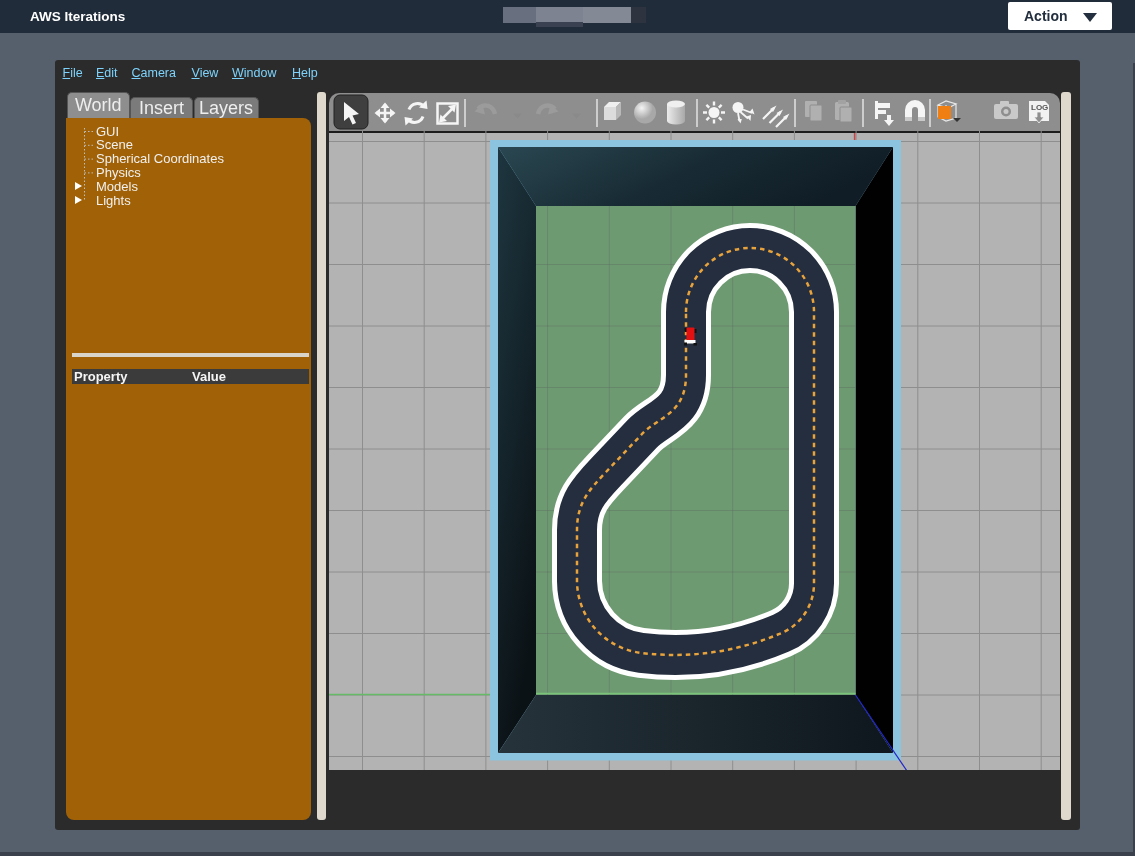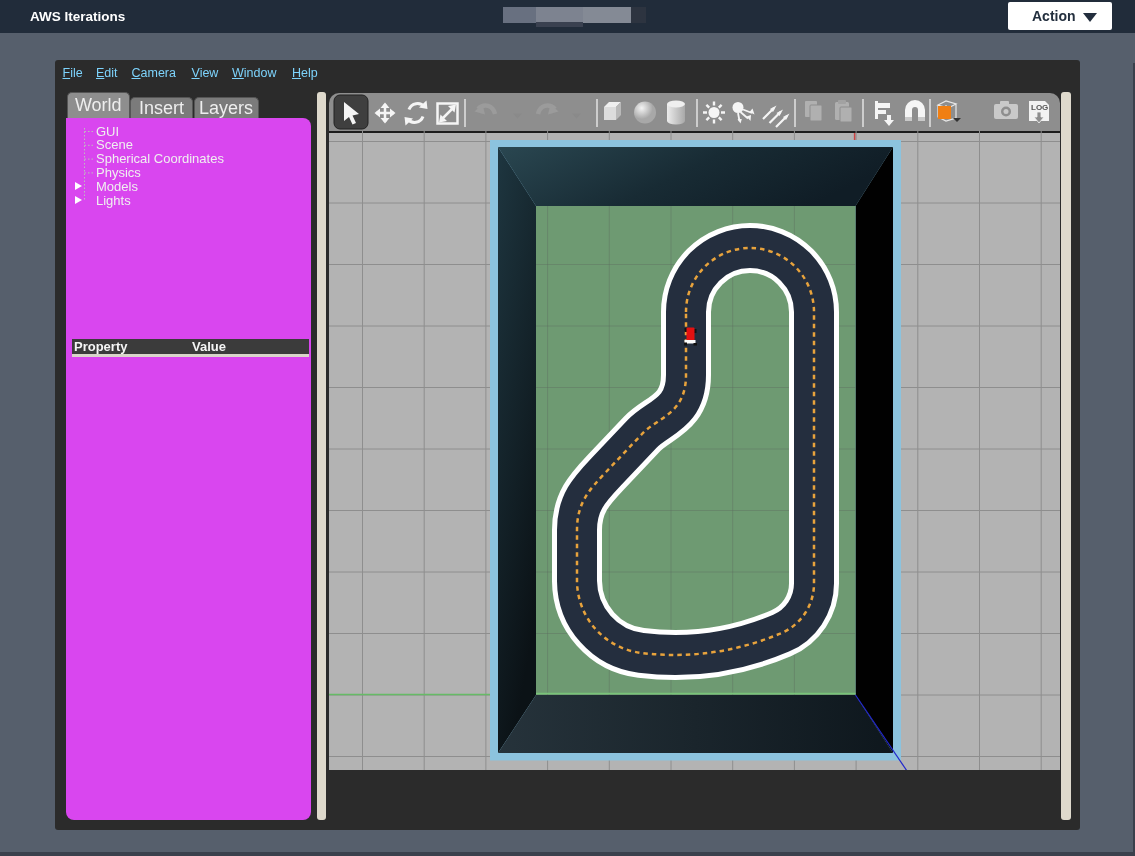--- a/index.html
+++ b/index.html
@@ -6,43 +6,43 @@
 body{width:1135px;height:856px;position:relative;overflow:hidden;background:#565f6c;font-family:"Liberation Sans",sans-serif;}
 .abs{position:absolute;}
 #hdr{left:0;top:0;width:1135px;height:33px;background:#212c3a;}
 #hdr .title{left:30px;top:0;height:33px;line-height:33px;color:#fff;font-size:13.5px;font-weight:bold;}
 .blur{top:7px;height:16px;}
 #actbtn{left:1008px;top:2px;width:104px;height:28px;background:#fff;border-radius:2px;color:#232f3e;font-weight:bold;font-size:14px;line-height:28px;text-align:left;}
 #win{left:55px;top:60px;width:1025px;height:770px;background:#2b2b2b;border-radius:3px;}
 .menu{top:6px;height:14px;line-height:14px;color:#7dd3fc;font-size:12.5px;}
 .menu u{text-decoration:underline;}
 .tab{color:#eeeeee;font-size:18px;text-align:center;border:1px solid #555;border-bottom:none;border-radius:5px 5px 0 0;box-sizing:border-box;}
-#panel{left:11px;top:58px;width:245px;height:702px;background:#d946ef;border-radius:0 8px 8px 8px;}
+#panel{left:11px;top:58px;width:245px;height:702px;background:#a16207;border-radius:0 8px 8px 8px;}
 .tree{color:#f0f0f0;font-size:13px;line-height:13.8px;}
 .arrow-r{width:0;height:0;border-left:7px solid #fff;border-top:4.5px solid transparent;border-bottom:4.5px solid transparent;}
 #lightbar{left:17px;top:292.5px;width:237px;height:4px;background:#d9d5ca;}
-#phdr{left:17px;top:279px;width:237px;height:15px;background:#3b3b3b;color:#f5f5f5;font-size:13px;font-weight:bold;line-height:15px;}
+#phdr{left:17px;top:309px;width:237px;height:15px;background:#3b3b3b;color:#f5f5f5;font-size:13px;font-weight:bold;line-height:15px;}
 .splitter{top:32px;width:9px;height:728px;background:#ded9cc;border-radius:3px;}
 #toolbar{left:274px;top:33px;width:731px;height:38px;background:#8e8e8e;border-radius:10px 10px 0 0;}
 #viewport{left:274px;top:71px;width:731px;height:639px;}
 #botbar{left:274px;top:717px;width:731px;height:48px;background:#888888;border-radius:6px;overflow:hidden;}
 .blabel{top:6px;height:17px;line-height:17px;color:#e9e9e9;font-size:13px;}
 .bbox{top:6.5px;height:16px;line-height:16px;background:#7d7d7d;color:#303030;font-size:13px;border-radius:1px;box-shadow:inset 0 1px 1px rgba(0,0,0,0.25);padding-left:5px;box-sizing:border-box;}
 #scroll{left:21px;top:28px;width:495px;height:11px;background:#565656;border-radius:5px;}
 </style>
 </head>
 <body>
 <div class="abs" id="hdr">
   <div class="abs title">AWS Iterations</div>
   <div class="abs blur" style="left:503px;width:33px;background:#687080;"></div>
   <div class="abs blur" style="left:536px;width:47px;background:#7d8390;"></div>
   <div class="abs blur" style="left:583px;width:48px;background:#848a95;"></div>
   <div class="abs blur" style="left:631px;width:15px;background:#2d3440;"></div>
   <div class="abs" style="left:536px;top:22px;width:47px;height:5px;background:#3a4150;"></div>
-  <div class="abs" id="actbtn"><span style="margin-left:24px;">Action</span>
+  <div class="abs" id="actbtn"><span style="margin-left:16px;">Action</span>
     <span class="abs" style="left:75px;top:11px;width:0;height:0;border-left:7px solid transparent;border-right:7px solid transparent;border-top:9px solid #232f3e;"></span>
   </div>
 </div>
 <div class="abs" id="win">
   <div class="abs menu" style="left:7.5px;"><u>F</u>ile</div>
   <div class="abs menu" style="left:41px;"><u>E</u>dit</div>
   <div class="abs menu" style="left:76.5px;"><u>C</u>amera</div>
   <div class="abs menu" style="left:136.5px;"><u>V</u>iew</div>
   <div class="abs menu" style="left:177px;"><u>W</u>indow</div>
   <div class="abs menu" style="left:237px;"><u>H</u>elp</div>

